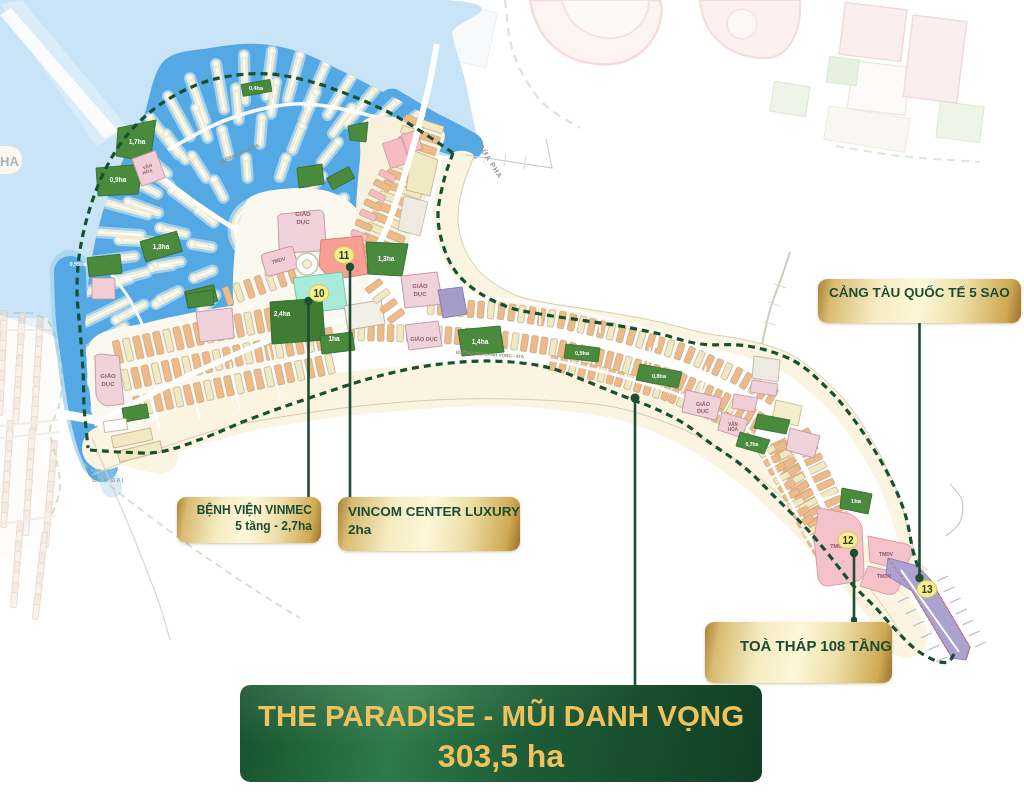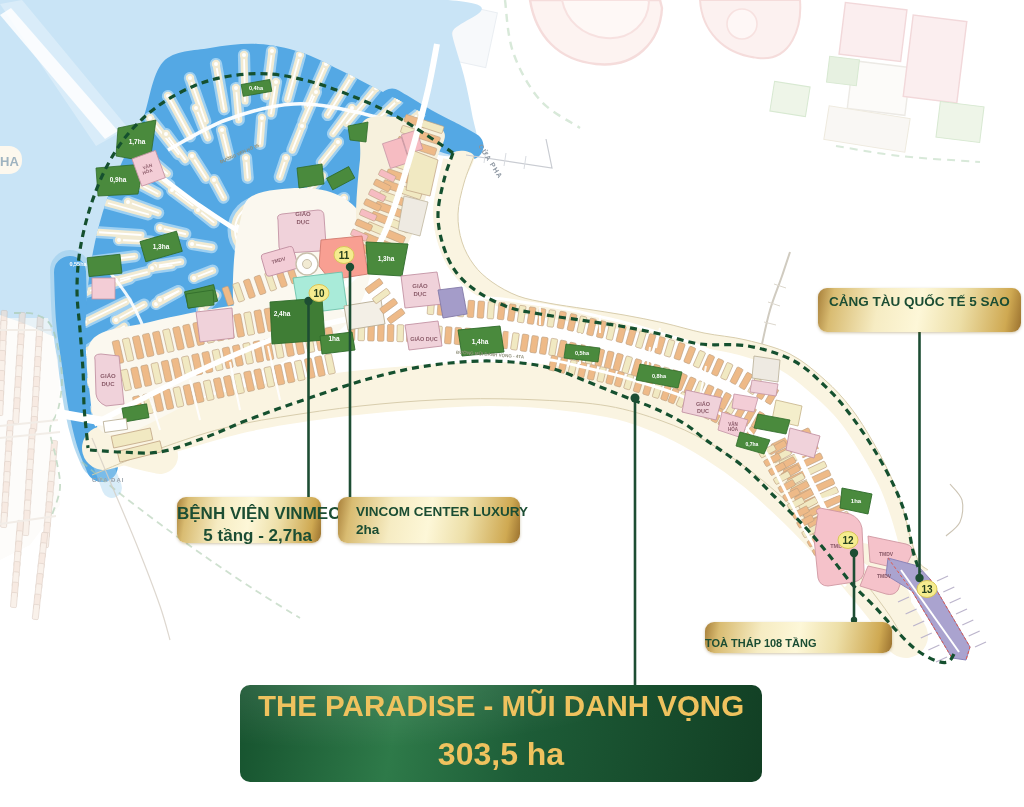--- a/index.html
+++ b/index.html
@@ -1037,33 +1037,33 @@
         <text x="319" y="296.5" font-family="Liberation Sans, sans-serif" font-size="10" font-weight="bold" fill="#233f1e" text-anchor="middle">10</text>
         <ellipse cx="344" cy="255" rx="10" ry="8.5" fill="#f5ec8f" stroke="#d9c65a" stroke-width="1"></ellipse>
         <text x="344" y="258.5" font-family="Liberation Sans, sans-serif" font-size="10" font-weight="bold" fill="#233f1e" text-anchor="middle">11</text>
         <ellipse cx="848" cy="540" rx="10" ry="8.5" fill="#f5ec8f" stroke="#d9c65a" stroke-width="1"></ellipse>
         <text x="848" y="543.5" font-family="Liberation Sans, sans-serif" font-size="10" font-weight="bold" fill="#233f1e" text-anchor="middle">12</text>
         <ellipse cx="927" cy="589" rx="10" ry="8.5" fill="#f5ec8f" stroke="#d9c65a" stroke-width="1"></ellipse>
         <text x="927" y="592.5" font-family="Liberation Sans, sans-serif" font-size="10" font-weight="bold" fill="#233f1e" text-anchor="middle">13</text>
       </g>
 </svg></div>
 
-<div class="gold" style="left:177px;top:497px;width:144px;height:46px;font-size:17px;text-align:right;padding:6px 9px 0 0">
+<div class="gold" style="left:177px;top:497px;width:144px;height:46px;font-size:12px;text-align:right;padding:6px 9px 0 0">
 <div>BỆNH VIỆN VINMEC</div>
     <div>5 tầng - 2,7ha</div>
   </div>
 
-<div class="gold" style="left:338px;top:497px;width:182px;height:46px;font-size:13.5px;text-align:left;padding:6px 0 0 18px">
+<div class="gold" style="left:338px;top:497px;width:182px;height:54px;font-size:13.5px;text-align:left;padding:6px 0 0 10px">
 <div>VINCOM CENTER LUXURY</div>
     <div>2ha</div>
   </div>
 
-<div class="gold" style="left:818px;top:288px;width:203px;height:44px;font-size:13.5px;text-align:center;padding:5px 0 8px 0">
+<div class="gold" style="left:818px;top:279px;width:203px;height:44px;font-size:13.5px;text-align:center;padding:5px 0 8px 0">
 <div>CẢNG TÀU QUỐC TẾ 5 SAO</div>
   </div>
 
-<div class="gold" style="left:705px;top:622px;width:187px;height:31px;font-size:11px;text-align:left;padding:14px 0 0 0">
+<div class="gold" style="left:705px;top:622px;width:187px;height:61px;font-size:15px;text-align:right;padding:14px 0 0 0">
 <div>TOÀ THÁP 108 TẦNG</div>
   </div>
 
 <div style="position:absolute;left:240px;top:685px;width:522px;height:97px;border-radius:10px;background:radial-gradient(120% 150% at 20% -10%,rgba(255,255,255,0.14),rgba(255,255,255,0) 50%),linear-gradient(100deg,#16522e 0%,#2e7a49 30%,#1d5c37 55%,#123f24 100%);font-family:'Liberation Sans',sans-serif;font-weight:bold;color:#efc25e;text-align:center;white-space:nowrap">
-<div style="font-size:29.5px;margin-top:4px;letter-spacing:0px">THE PARADISE - MŨI DANH VỌNG</div>
-<div style="font-size:32px;margin-top:13px">303,5 ha</div>
+<div style="font-size:29.5px;margin-top:14px;letter-spacing:0px">THE PARADISE - MŨI DANH VỌNG</div>
+<div style="font-size:32px;margin-top:5px">303,5 ha</div>
 </div>
 </body></html>

